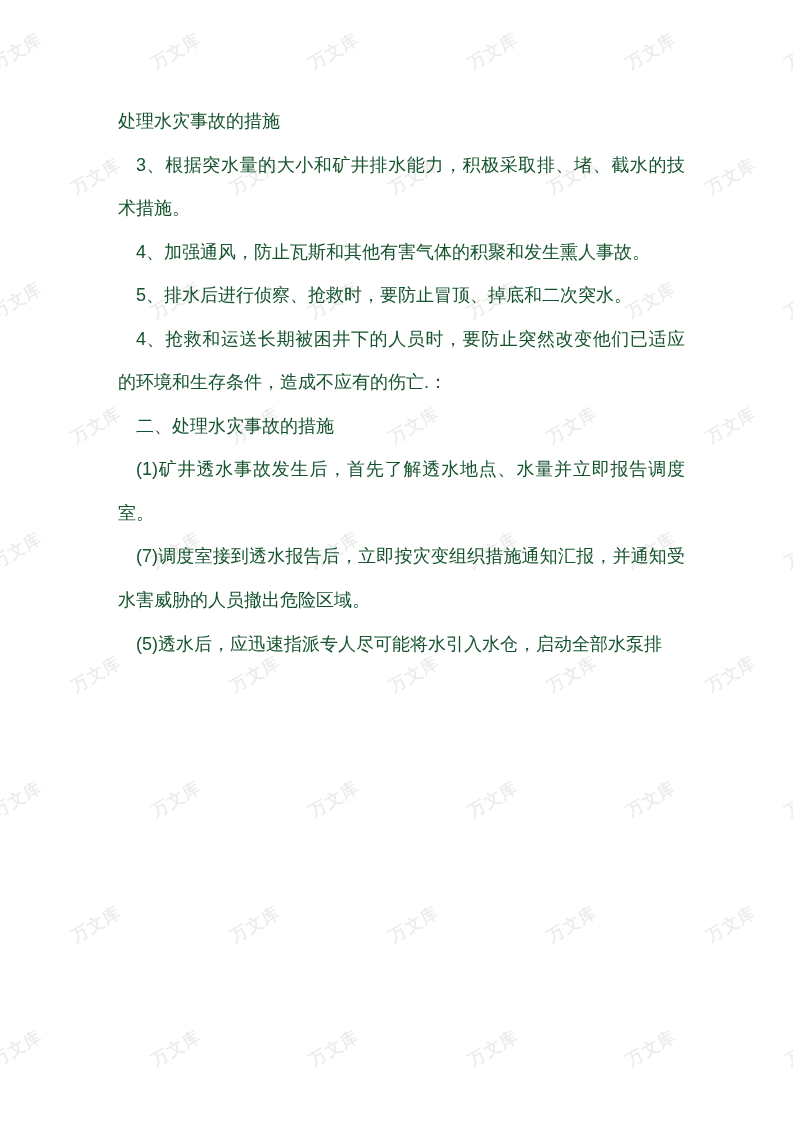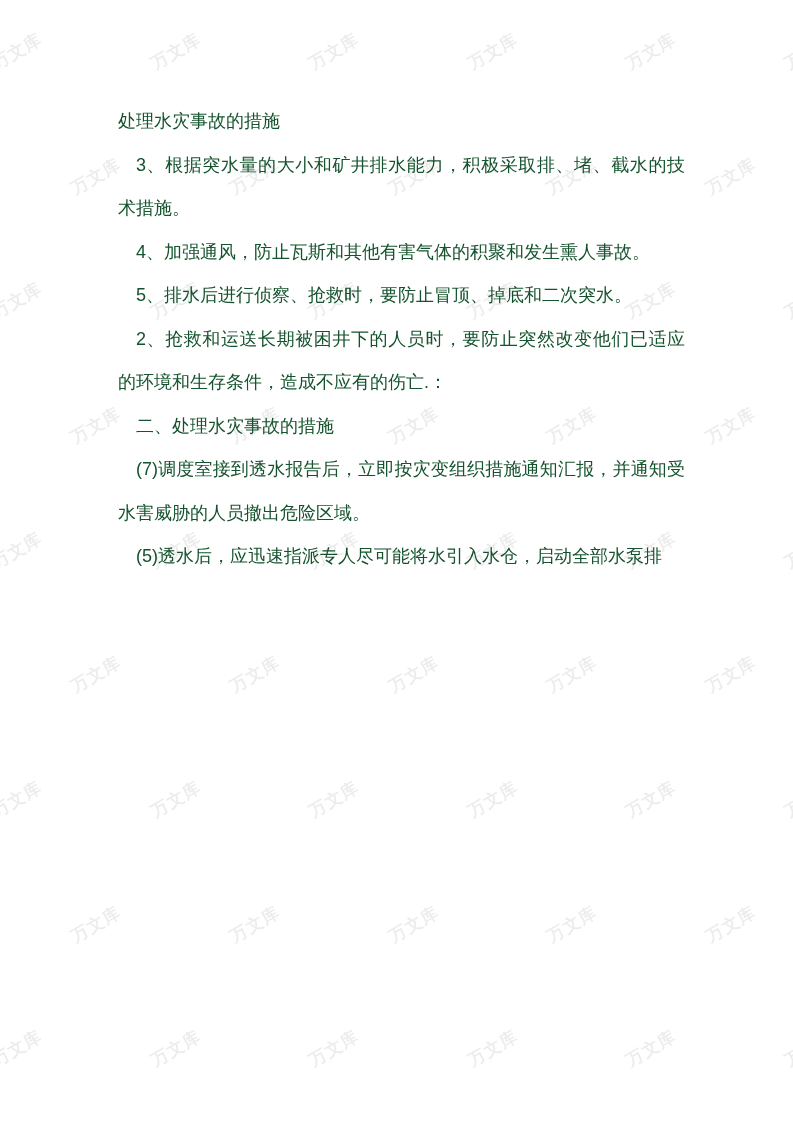--- a/index.html
+++ b/index.html
@@ -64,22 +64,23 @@
 </style>
 </head>
 <body>
 
 <div id="page">
   <div class="doc-body">
       <p class="para title">处理水灾事故的措施</p>
       <p class="para indent">3、根据突水量的大小和矿井排水能力，积极采取排、堵、截水的技术措施。</p>
       <p class="para indent">4、加强通风，防止瓦斯和其他有害气体的积聚和发生熏人事故。</p>
       <p class="para indent">5、排水后进行侦察、抢救时，要防止冒顶、掉底和二次突水。</p>
-      <p class="para indent">2、抢救和运送长期被困井下的人员时，要防止突然改变他们已适应的环境和生存条件，造成不应有的伤亡.：</p>
+      <p class="para indent">4、抢救和运送长期被困井下的人员时，要防止突然改变他们已适应的环境和生存条件，造成不应有的伤亡.：</p>
       <p class="para indent">二、处理水灾事故的措施</p>
+      <p class="para indent">(1)矿井透水事故发生后，首先了解透水地点、水量并立即报告调度室。</p>
       <p class="para indent">(7)调度室接到透水报告后，立即按灾变组织措施通知汇报，并通知受水害威胁的人员撤出危险区域。</p>
       <p class="para indent">(5)透水后，应迅速指派专人尽可能将水引入水仓，启动全部水泵排</p>
     </div>
 </div>
 
 <div id="watermark-layer">
     <span class="wm" style="left: -10px; top: 40px;">万文库</span>
     <span class="wm" style="left: 148.6px; top: 40px;">万文库</span>
     <span class="wm" style="left: 307.2px; top: 40px;">万文库</span>
     <span class="wm" style="left: 465.8px; top: 40px;">万文库</span>

